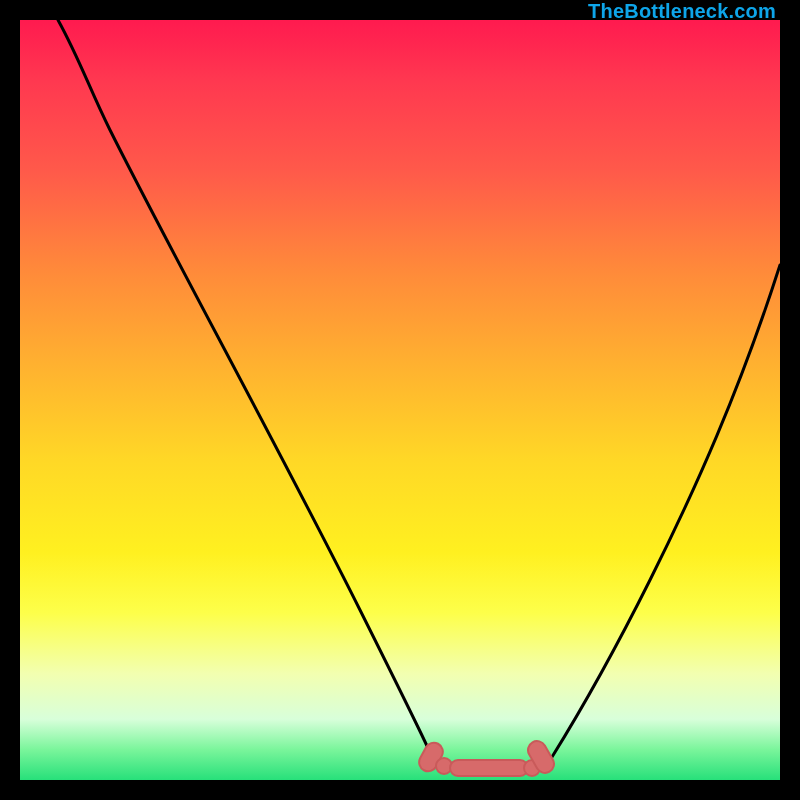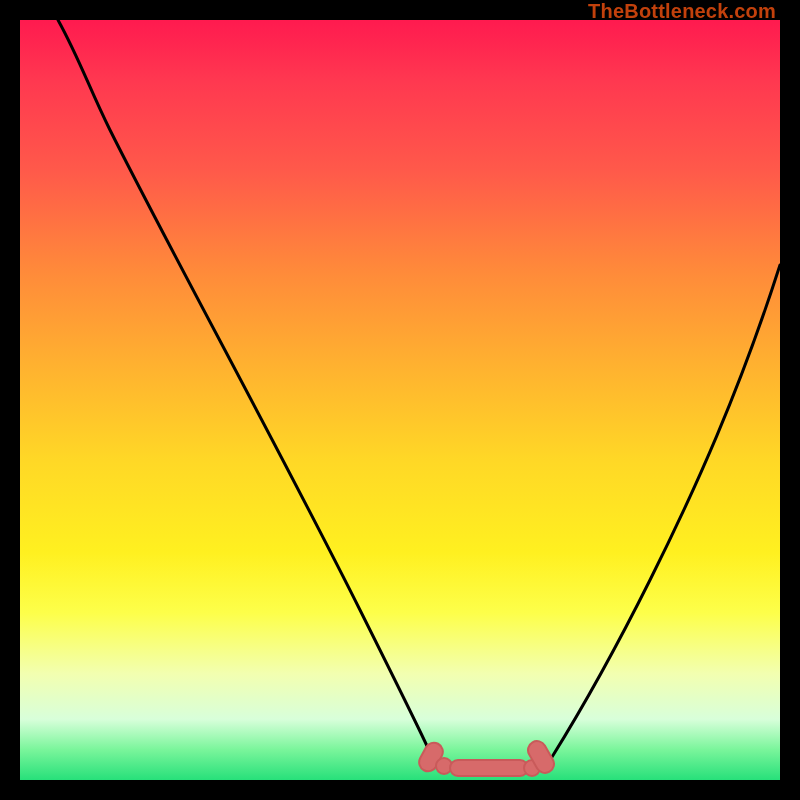--- a/index.html
+++ b/index.html
@@ -28,21 +28,21 @@
       #d8ffda 92%,
       #7af59b 96%,
       #27e07a 100%
     );
   }
   .watermark {
     position: absolute;
     top: 0px;
     right: 24px;
     font: 600 20px Arial, Helvetica, sans-serif;
-    color: #c2410c;
+    color: #0ea5e9;
     letter-spacing: 0.2px;
     user-select: none;
   }
   svg.curves {
     position: absolute;
     left: 20px; top: 20px;
     width: 760px; height: 760px;
     overflow: visible;
   }
 </style>

